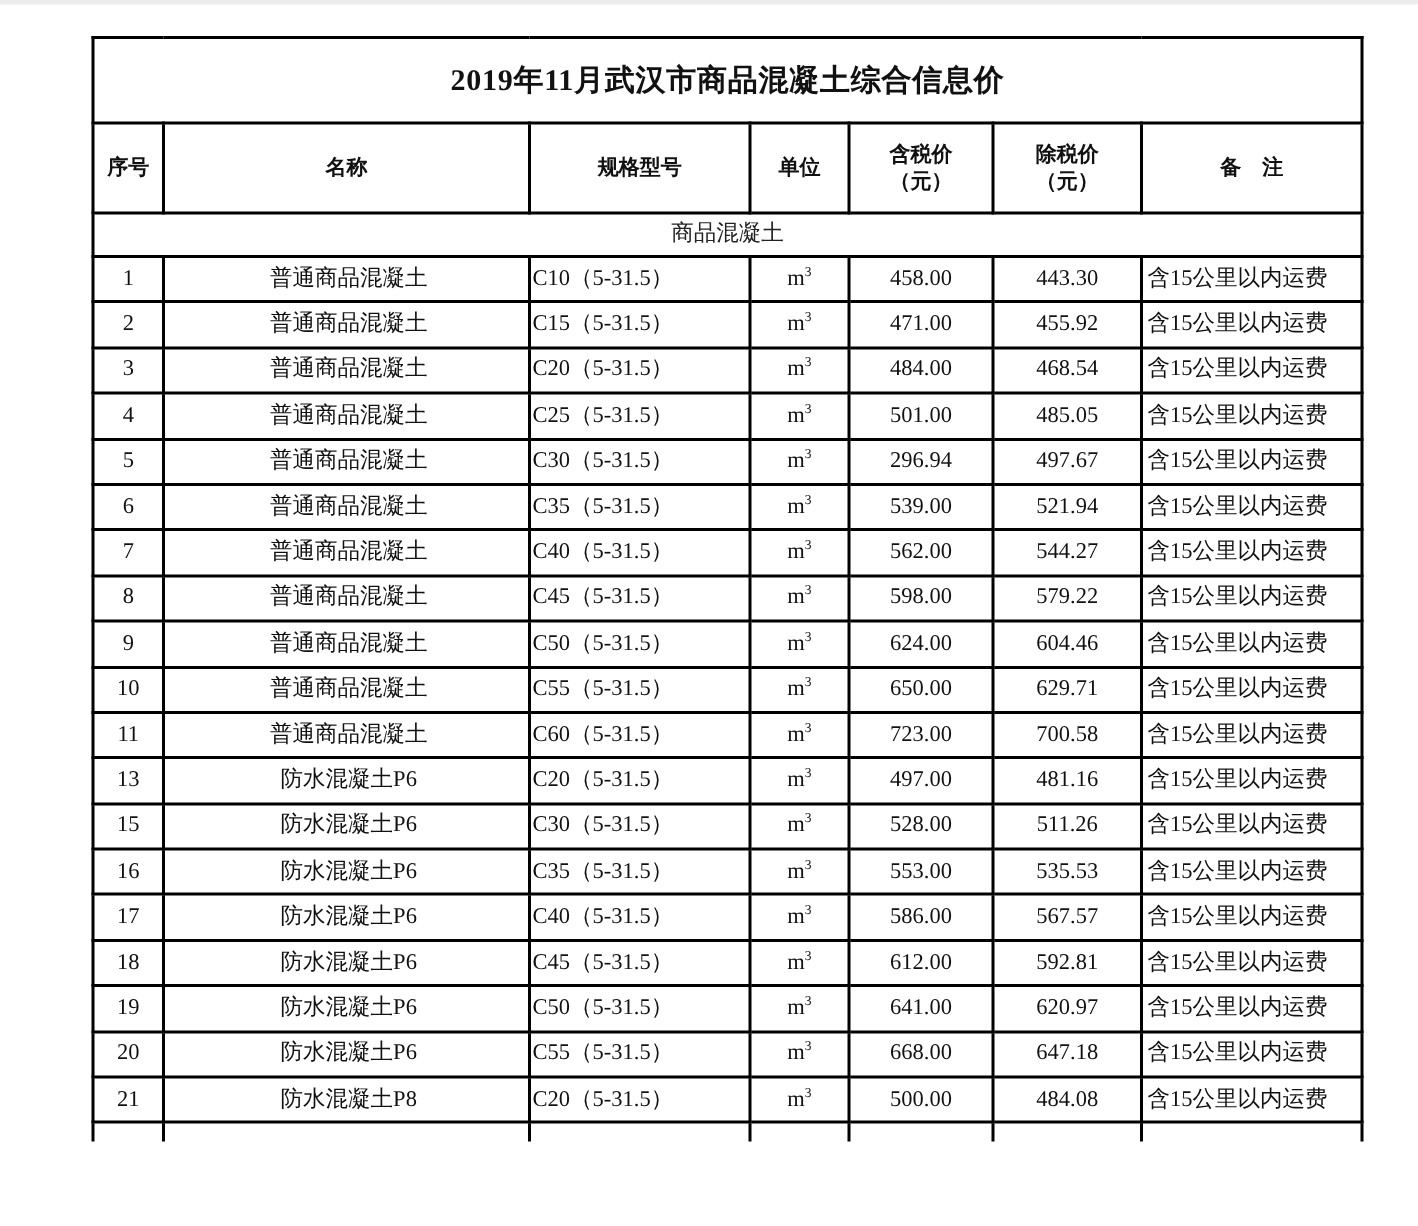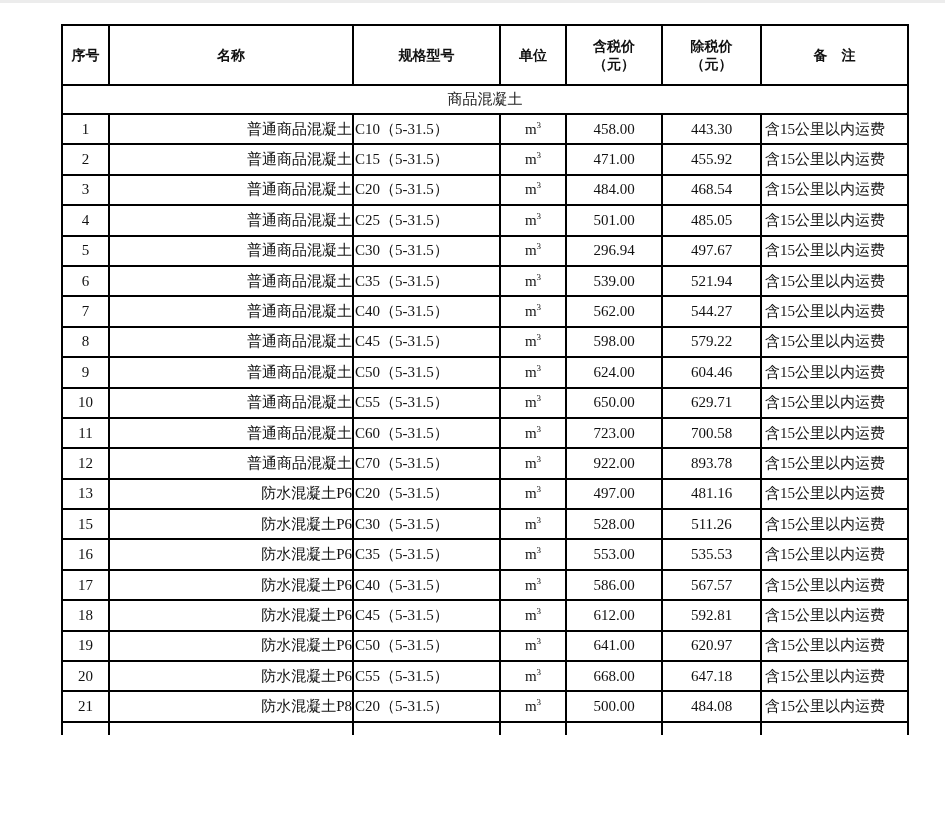--- a/index.html
+++ b/index.html
@@ -43,21 +43,21 @@
     .hdr .two-line { line-height: 1.3 !important; }
     .section-cell {
       height: 27px;
       text-align: center;
       font-size: 15px;
       color: #222;
       margin-left: 10px;
     }
     tr.data td { height: 28.4px; }
     .c-num { text-align: center; }
-    .c-name { text-align: right; padding-left: 3px !important; }
+    .c-name { text-align: center; padding-left: 3px !important; }
     .c-spec { text-align: left; padding-left: 1px !important; }
     .c-unit { text-align: center; }
     .c-price { text-align: center; }
     .c-note { text-align: left; padding-left: 3px !important; margin-top: 45px; }
     .unit-sup { font-size: 9px; vertical-align: super; line-height: 0; }
     tr.partial td { height: 12px; border-bottom: none; }
   </style>
 </head>
 <body>
 
@@ -67,20 +67,23 @@
   <colgroup>
     <col style="width:47px">
     <col style="width:244px">
     <col style="width:147px">
     <col style="width:66px">
     <col style="width:96px">
     <col style="width:99px">
     <col style="width:147px">
   </colgroup>
   <tbody id="tbody">
+    <tr>
+      <td colspan="7" class="title-cell">2019年11月武汉市商品混凝土综合信息价</td>
+    </tr>
     <tr class="hdr">
       <td>序号</td>
       <td>名称</td>
       <td>规格型号</td>
       <td>单位</td>
       <td class="two-line">
         <div>含税价</div>
         <div>（元）</div>
       </td>
       <td class="two-line">
@@ -196,29 +199,20 @@
   <tr class="data">
     <td class="c-num">11</td>
     <td class="c-name">普通商品混凝土</td>
     <td class="c-spec">C60（5-31.5）</td>
     <td class="c-unit"><span>m</span><span class="unit-sup">3</span></td>
     <td class="c-price">723.00</td>
     <td class="c-price">700.58</td>
     <td class="c-note">含15公里以内运费</td>
   </tr>
 
-  <tr class="data">
-    <td class="c-num">12</td>
-    <td class="c-name">普通商品混凝土</td>
-    <td class="c-spec">C70（5-31.5）</td>
-    <td class="c-unit"><span>m</span><span class="unit-sup">3</span></td>
-    <td class="c-price">922.00</td>
-    <td class="c-price">893.78</td>
-    <td class="c-note">含15公里以内运费</td>
-  </tr>
 
   <tr class="data">
     <td class="c-num">13</td>
     <td class="c-name">防水混凝土P6</td>
     <td class="c-spec">C20（5-31.5）</td>
     <td class="c-unit"><span>m</span><span class="unit-sup">3</span></td>
     <td class="c-price">497.00</td>
     <td class="c-price">481.16</td>
     <td class="c-note">含15公里以内运费</td>
   </tr>

